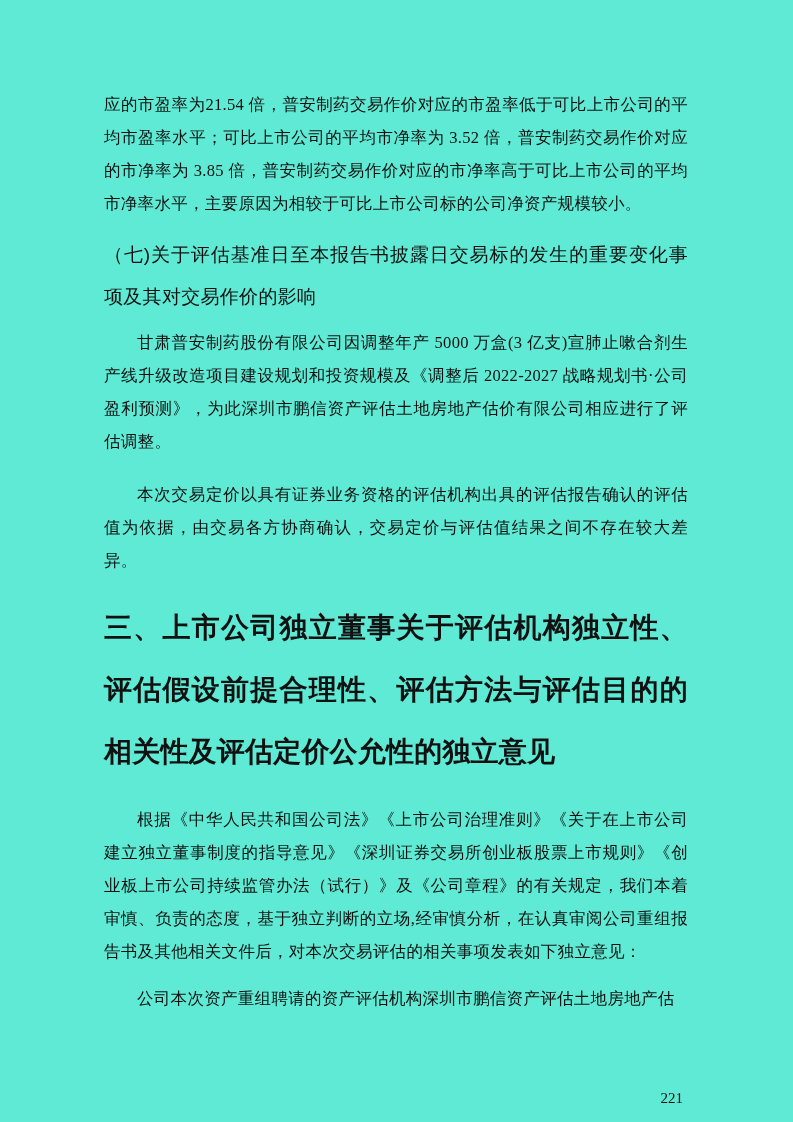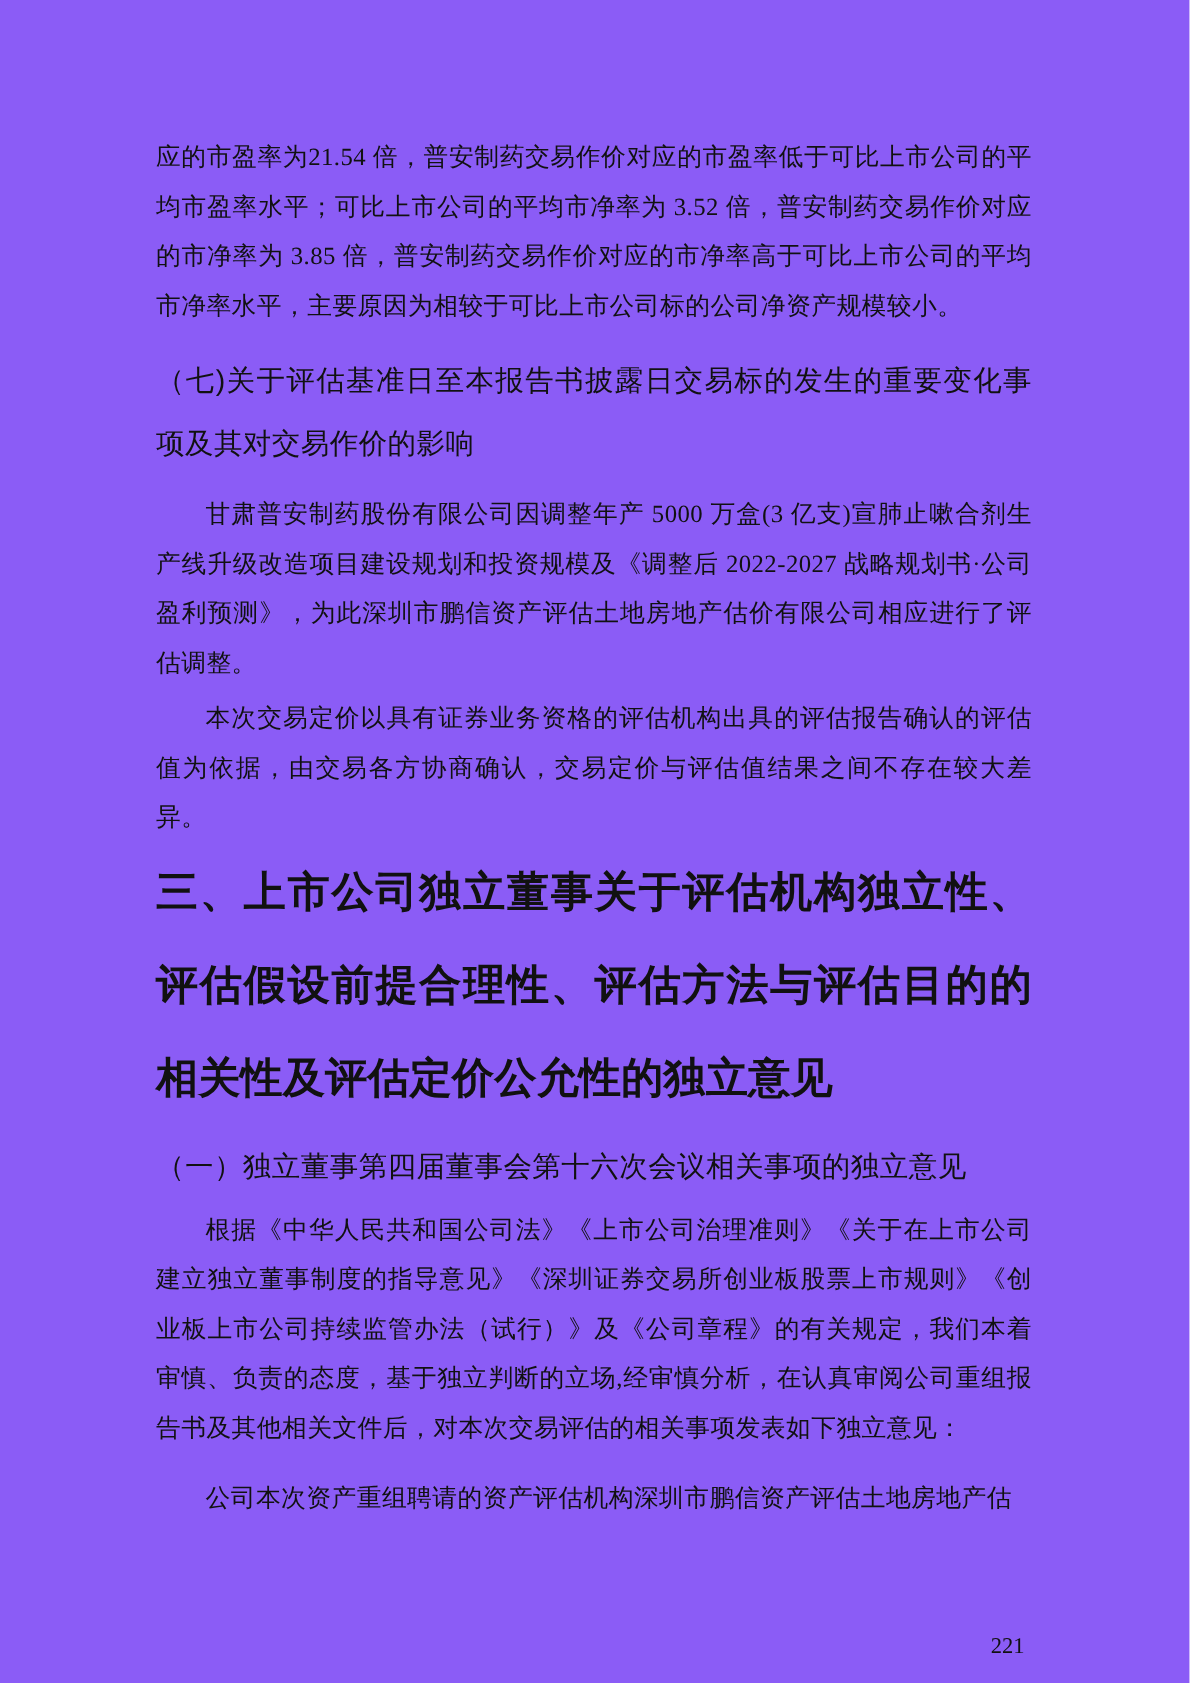--- a/index.html
+++ b/index.html
@@ -1,20 +1,20 @@
 <!DOCTYPE html>
 <html><head>
 <meta charset="utf-8">
 <style>
   html, body { margin: 0; padding: 0; background: #ffffff; }
   .page {
     position: relative;
     width: 793px;
     height: 1122px;
-    background: #8b5cf6;
+    background: #5eead4;
     color: #111111;
     font-family: "Liberation Serif", "DejaVu Serif", serif;
     overflow: hidden;
   }
   .content {
     position: absolute;
     left: 104px;
     top: 88px;
     width: 584px;
   }
@@ -43,21 +43,21 @@
     font-family: Liberation Serif, serif;
     font-weight: 700;
     font-size: 28px;
     line-height: 62px;
     text-align: justify;
     text-justify: inter-ideograph;
     letter-spacing: 0.2px;
   }
   .mt14 { margin-top: 14px; }
   .mt8  { margin-top: 8px; }
-  .mt4  { margin-top: 4px; }
+  .mt4  { margin-top: 20px; }
   .mt2  { margin-top: 2px; }
   .h-single { line-height: 44px; }
   .h-one { line-height: 40px; }
   .page-number {
     position: absolute;
     top: 1090px;
     right: 110px;
     font-size: 15px;
     font-family: "Liberation Serif", "DejaVu Serif", serif;
     color: #111111;
@@ -74,21 +74,20 @@
     <h3 class="h-sub mt14">（七)关于评估基准日至本报告书披露日交易标的发生的重要变化事项及其对交易作价的影响</h3>
 
     <p class="para mt8">甘肃普安制药股份有限公司因调整年产 5000 万盒(3 亿支)宣肺止嗽合剂生产线升级改造项目建设规划和投资规模及《调整后 2022-2027 战略规划书·公司盈利预测》，为此深圳市鹏信资产评估土地房地产估价有限公司相应进行了评估调整。</p>
 
 
 
     <p class="para mt4">本次交易定价以具有证券业务资格的评估机构出具的评估报告确认的评估值为依据，由交易各方协商确认，交易定价与评估值结果之间不存在较大差异。</p>
 
     <h2 class="h-main mt4">三、上市公司独立董事关于评估机构独立性、评估假设前提合理性、评估方法与评估目的的相关性及评估定价公允性的独立意见</h2>
 
-    <h3 class="h-sub h-one mt8">（一）独立董事第四届董事会第十六次会议相关事项的独立意见</h3>
 
     <p class="para mt4">根据《中华人民共和国公司法》《上市公司治理准则》《关于在上市公司建立独立董事制度的指导意见》《深圳证券交易所创业板股票上市规则》《创业板上市公司持续监管办法（试行）》及《公司章程》的有关规定，我们本着审慎、负责的态度，基于独立判断的立场,经审慎分析，在认真审阅公司重组报告书及其他相关文件后，对本次交易评估的相关事项发表如下独立意见：</p>
 
 
     <p class="para mt14">公司本次资产重组聘请的资产评估机构深圳市鹏信资产评估土地房地产估</p>
 
   </div>
 
   <div class="page-number">221</div>
 </div>

